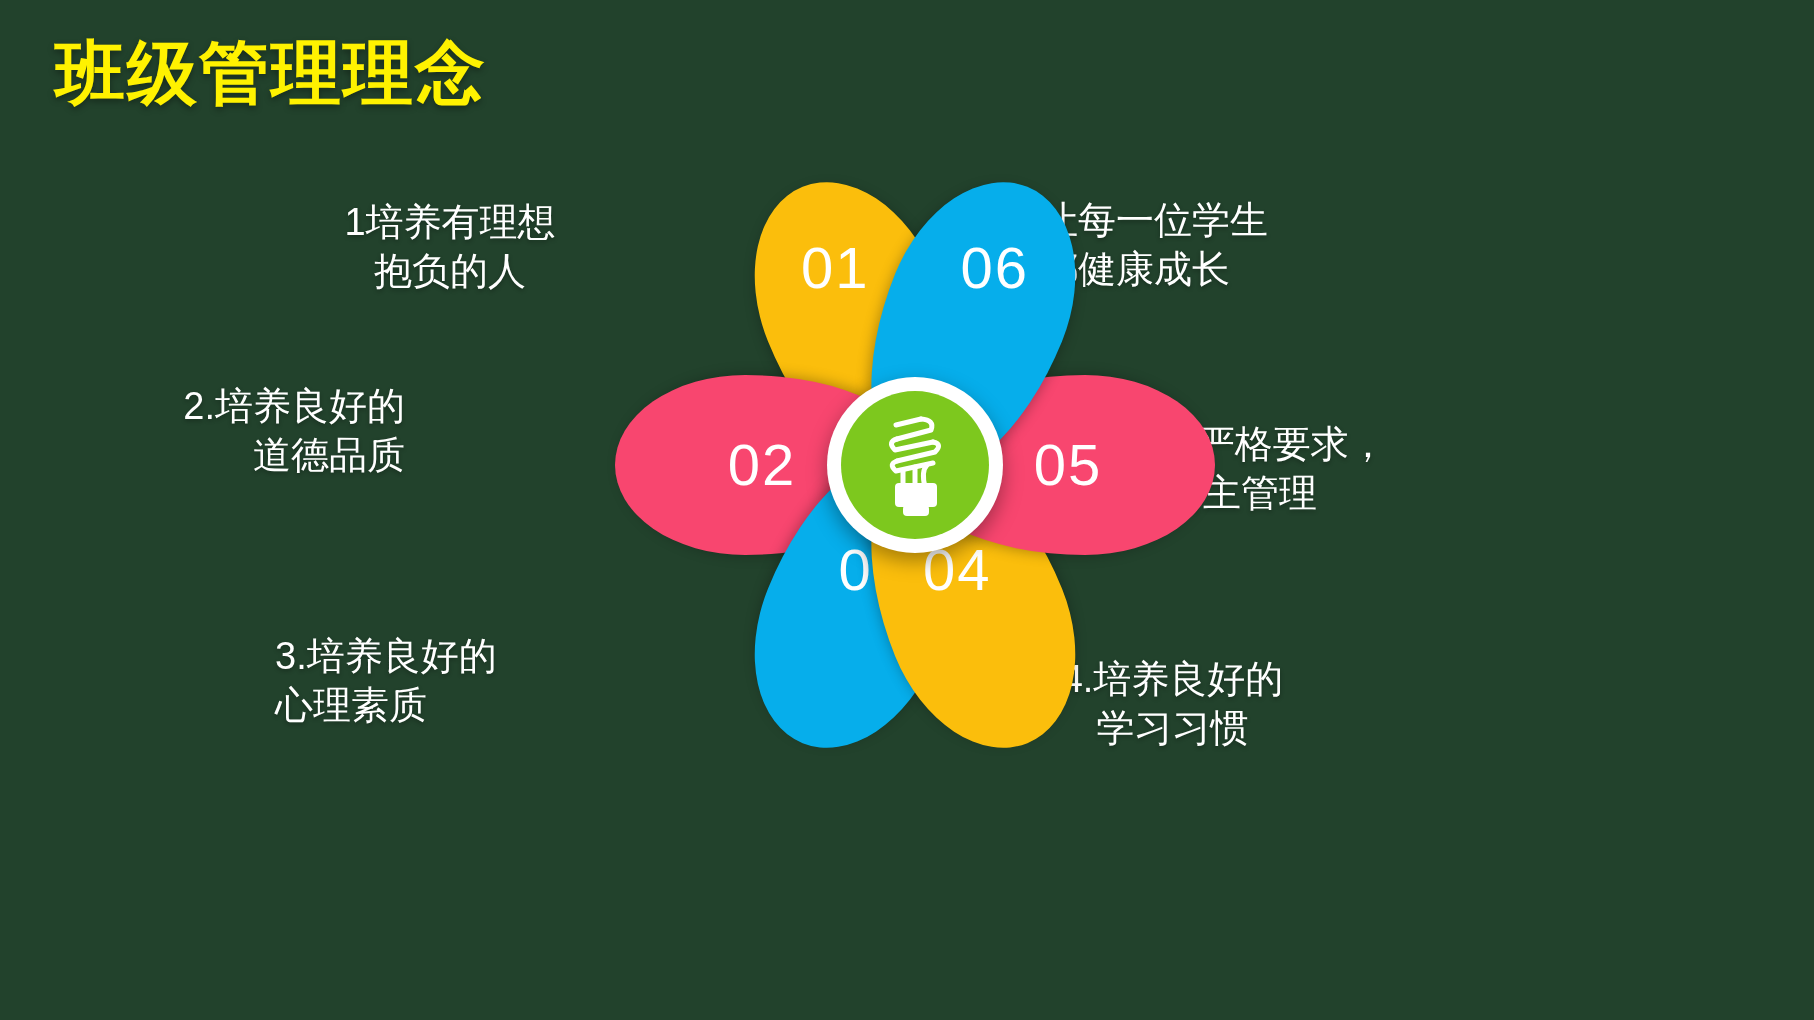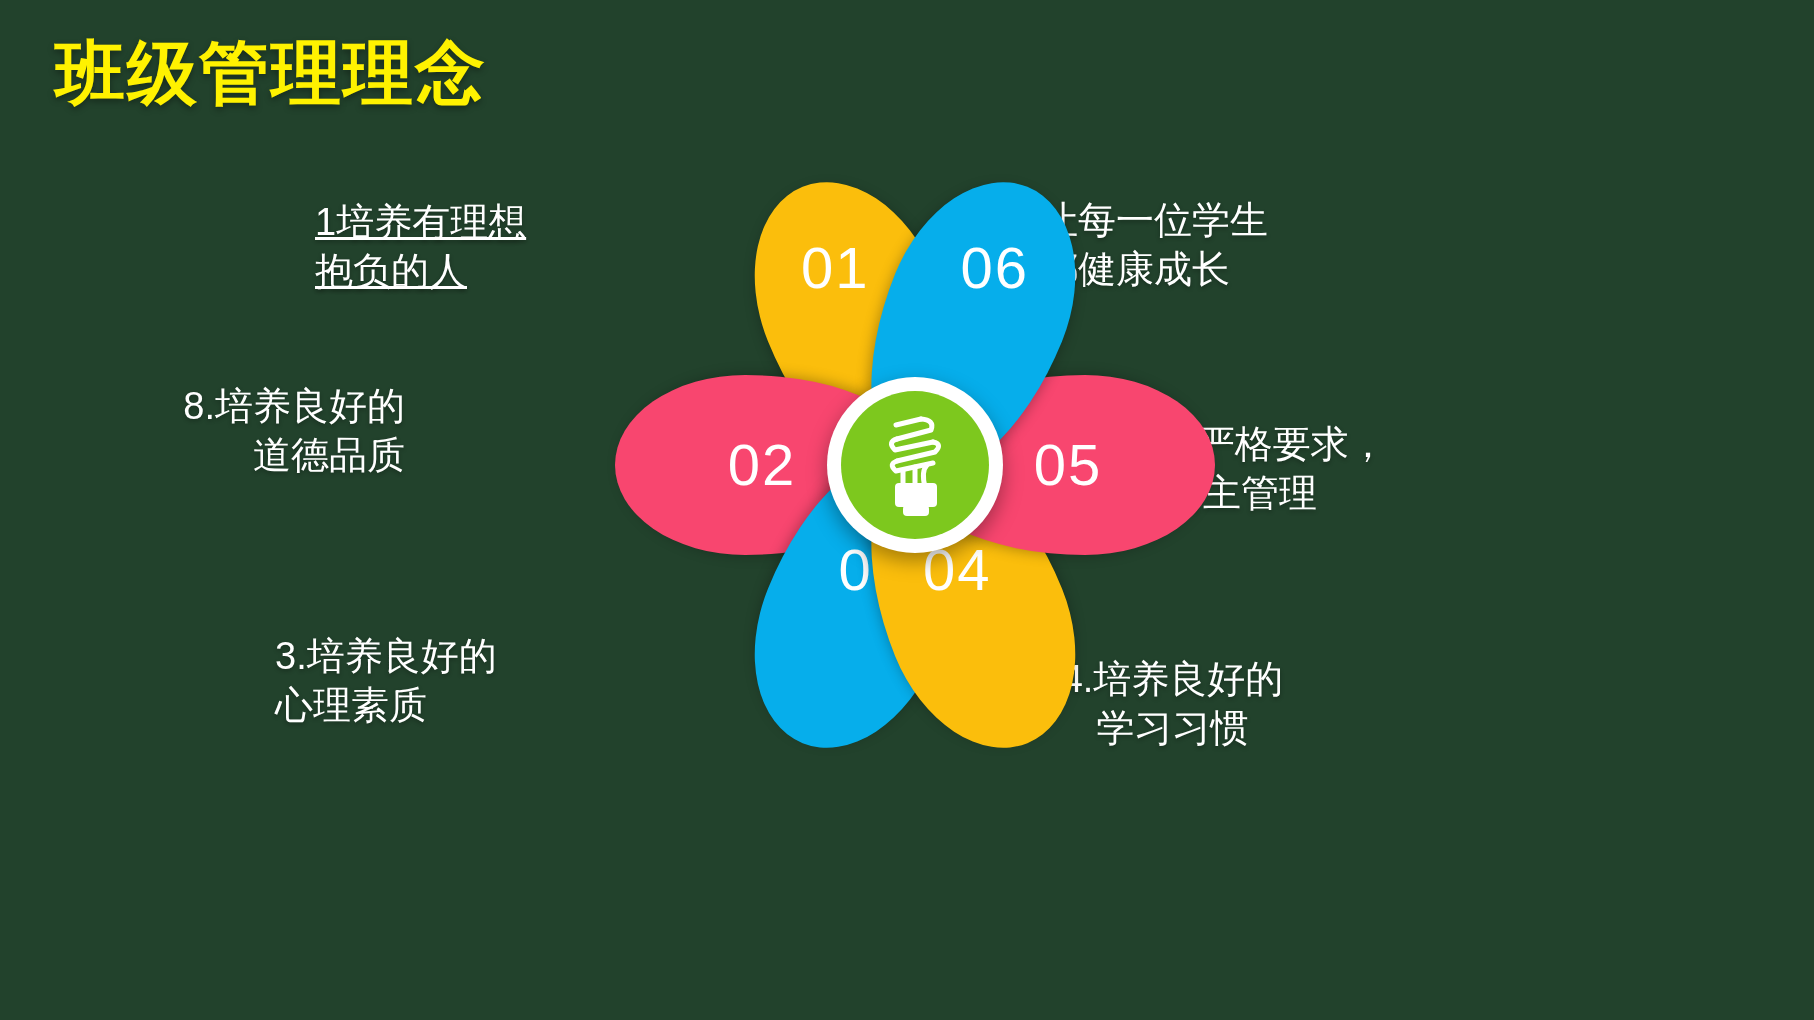--- a/index.html
+++ b/index.html
@@ -95,37 +95,37 @@
 
   
   .label {
     position:absolute;
     color:#ffffff;
     font-size:38px;
     line-height:1.30;
     white-space:pre-line;
     text-shadow:0 2px 4px rgba(0,0,0,0.30);
   }
-  .lbl-1 { left:315px; top:198px;  width:270px; text-align:left;text-decoration:underline; }
+  .lbl-1 { left:315px; top:198px;  width:270px; text-align:center; }
   .lbl-2 { left:120px; top:382px;  width:285px; text-align:right; }
   .lbl-3 { left:275px; top:632px;  width:285px; text-align:left; }
   .lbl-4 { left:1030px; top:655px; width:285px; text-align:center; }
   .lbl-5 { left:1165px; top:420px; width:300px; text-align:left; }
   .lbl-6 { left:1040px; top:196px; width:300px; text-align:left; }
 </style>
 </head>
 <body>
 
 <div id="slide" style="background: rgb(34, 66, 44);">
 
   <div id="title" style="color: rgb(255, 242, 0);">班级管理理念</div>
 
   <div class="label lbl-1">1培养有理想
 抱负的人</div>
-  <div class="label lbl-2">8.培养良好的
+  <div class="label lbl-2">2.培养良好的
 道德品质</div>
   <div class="label lbl-3">3.培养良好的
 心理素质</div>
   <div class="label lbl-4">4.培养良好的
 学习习惯</div>
   <div class="label lbl-5">5.严格要求，
 自主管理</div>
   <div class="label lbl-6">让每一位学生
 都健康成长</div>
 

